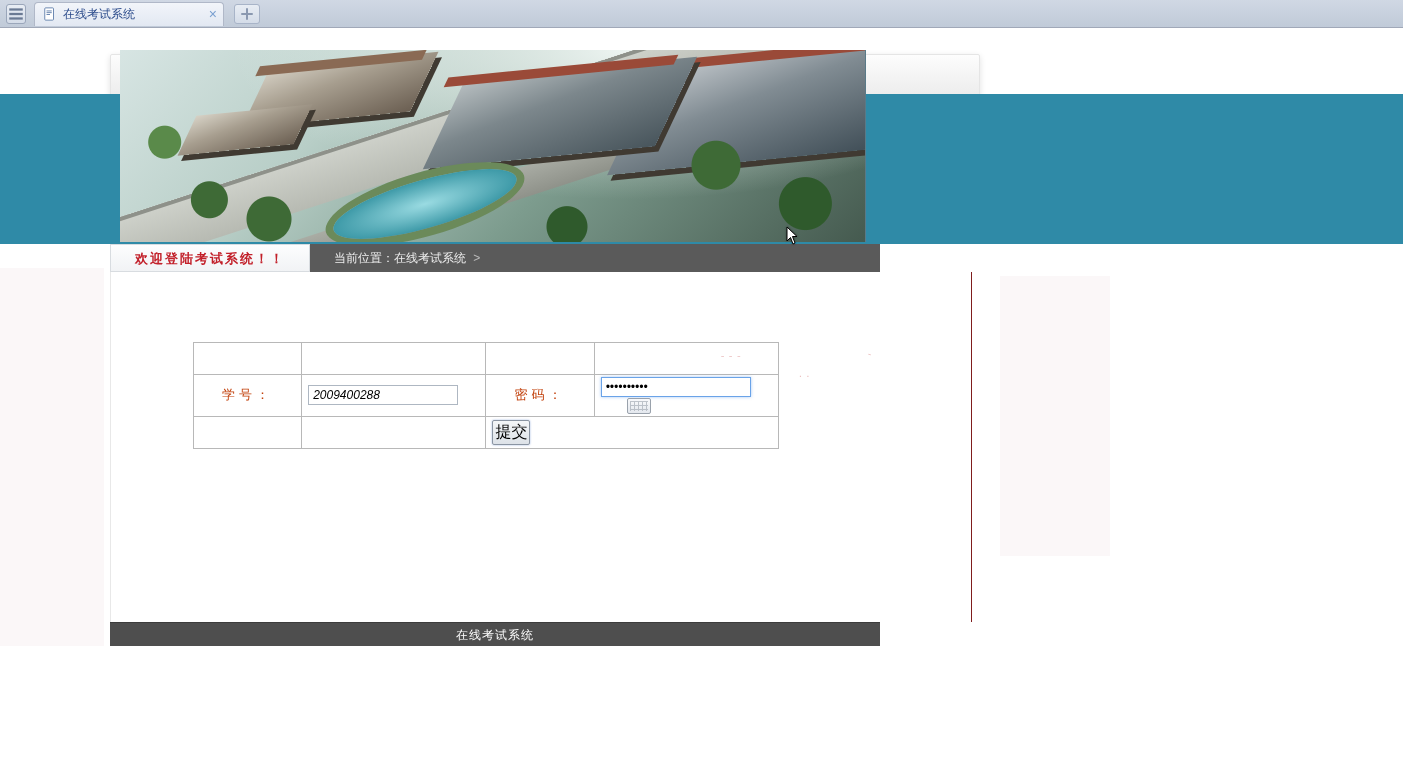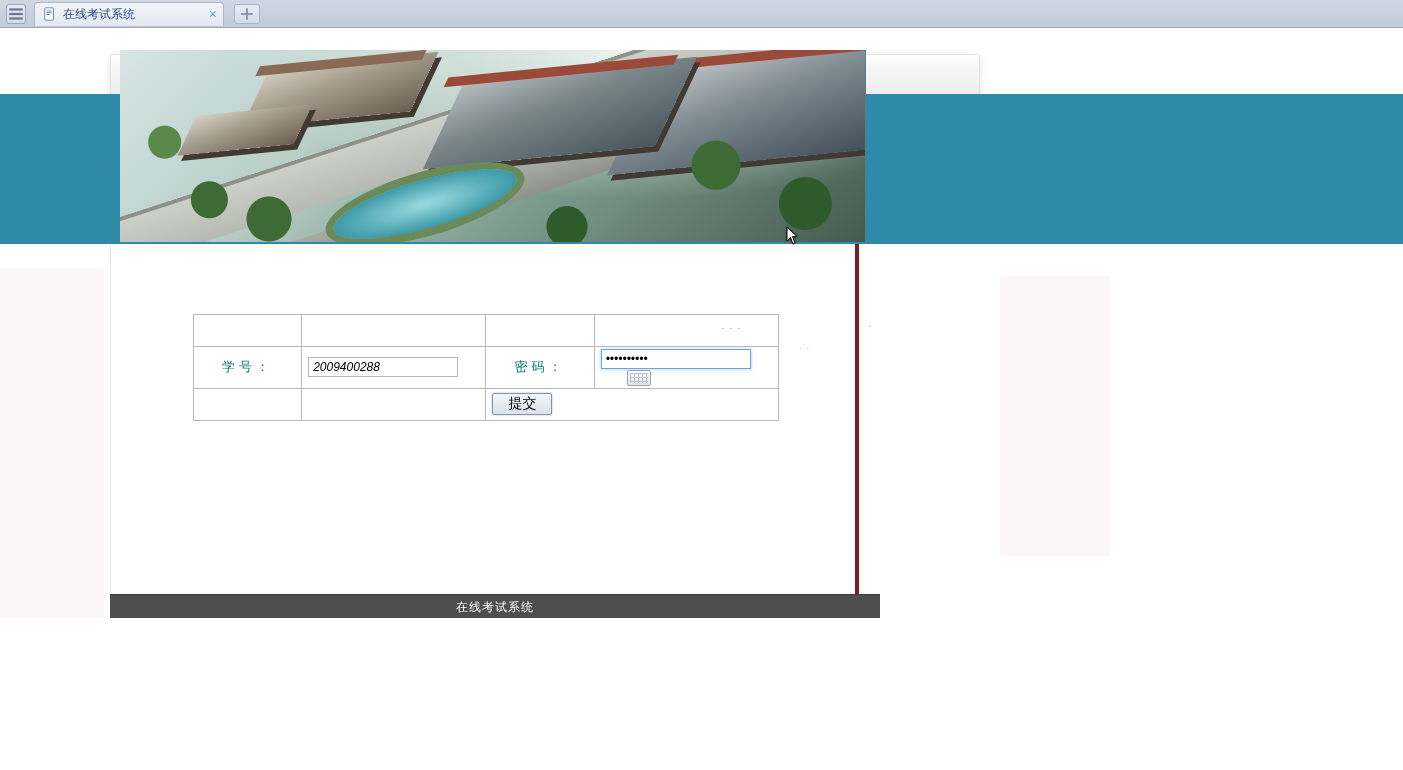--- a/index.html
+++ b/index.html
@@ -168,60 +168,60 @@
     }
     .crumb {
       flex: 1; height: 28px; line-height: 28px;
       background: #5a5a5a; color: #eee; font-size: 12px;
       padding-left: 24px;
     }
     .crumb .arrow { color:#bbb; padding-left:4px; }
 
     
     .main {
-      width: 749px; margin-left: 110px;
-      border-left: 1px solid #e8e8e8; border-right: 4px solid #7f1d1d;
+      width: 862px; margin-left: 110px;
+      border-left: 1px solid #e8e8e8; border-right: 1px solid #7f1d1d;
       min-height: 350px;
       padding: 70px 0 40px 82px;
       position: relative;
     }
     table.form {
       border-collapse: collapse;
       width: 586px;
     }
     table.form td {
       border: 1px solid #b8b8b8;
       height: 32px;
       font-size: 13px;
       text-align: center;
       vertical-align: middle;
       background: #fff;
     }
-    table.form .lbl { width: 108px; letter-spacing: 4px; color:#0f766e; }
+    table.form .lbl { width: 108px; letter-spacing: 4px; color:#c2410c; }
     table.form .cell { width: 184px; padding: 2px 6px; text-align:left; }
     table.form input[type=text], table.form input[type=password] {
       width: 150px; height: 20px; font-size: 12px; padding: 1px 4px;
       border: 1px solid #aeb7c2;
       font-style: italic;
     }
     table.form input[type=password] { border-color:#6aa3e8; box-shadow: 0 0 3px rgba(80,150,240,.5); }
     .kbd-icon {
       display:inline-block; width:24px; height:16px; vertical-align:middle; margin-left:26px;
       border:1px solid #9aa2ac; border-radius:2px; background:linear-gradient(#f8f9fb,#e4e8ee);
       position:relative;
     }
     .kbd-icon::before {
       content:""; position:absolute; inset:2px; 
       background:
         repeating-linear-gradient(to right, #9aa2ac 0 1px, transparent 1px 4px),
         repeating-linear-gradient(to bottom, #9aa2ac 0 1px, transparent 1px 4px);
       opacity:.6;
     }
     .submit-btn {
-      font-size: 14px; padding: 1px 15px; 
+      font-size: 16px; padding: 1px 2px; 
       background: linear-gradient(#f4f6f8,#dde2e8);
       border: 1px solid #8a94a2; border-radius: 2px;
       box-shadow: 0 0 2px rgba(80,120,200,.6);
       cursor: pointer;
     }
     
     .artifact { position:absolute; color:#e9b8b8; font-size:10px; letter-spacing:1px; }
     .a1 { left: 610px; top: 83px; }
     .a2 { left: 688px; top: 96px; }
     .a3 { left: 756px; top: 80px; transform: rotate(20deg);}
@@ -313,20 +313,27 @@
         <div class="trees"></div>
       </div>
     </div>
 
     <div class="cursor">
       <svg viewBox="0 0 14 20">
           <path d="M1 1 L1 15 L4.5 11.5 L7 18 L9 17 L6.5 10.5 L11 10.5 Z" fill="#fff" stroke="#000" stroke-width="1"></path>
         </svg>
     </div>
 
+    <div class="crumb-row">
+      <div class="welcome">欢迎登陆考试系统！！</div>
+      <div class="crumb">
+        <span>当前位置：</span><span>在线考试系统</span>
+        <span class="arrow">&gt;</span>
+      </div>
+    </div>
 
     <div class="main">
       <span class="artifact a1">ˉ ˉ ˉ</span>
       <span class="artifact a2">. .</span>
       <span class="artifact a3">ˉ</span>
 
       <table class="form">
         <tbody>
             <tr>
           <td class="lbl"></td>

